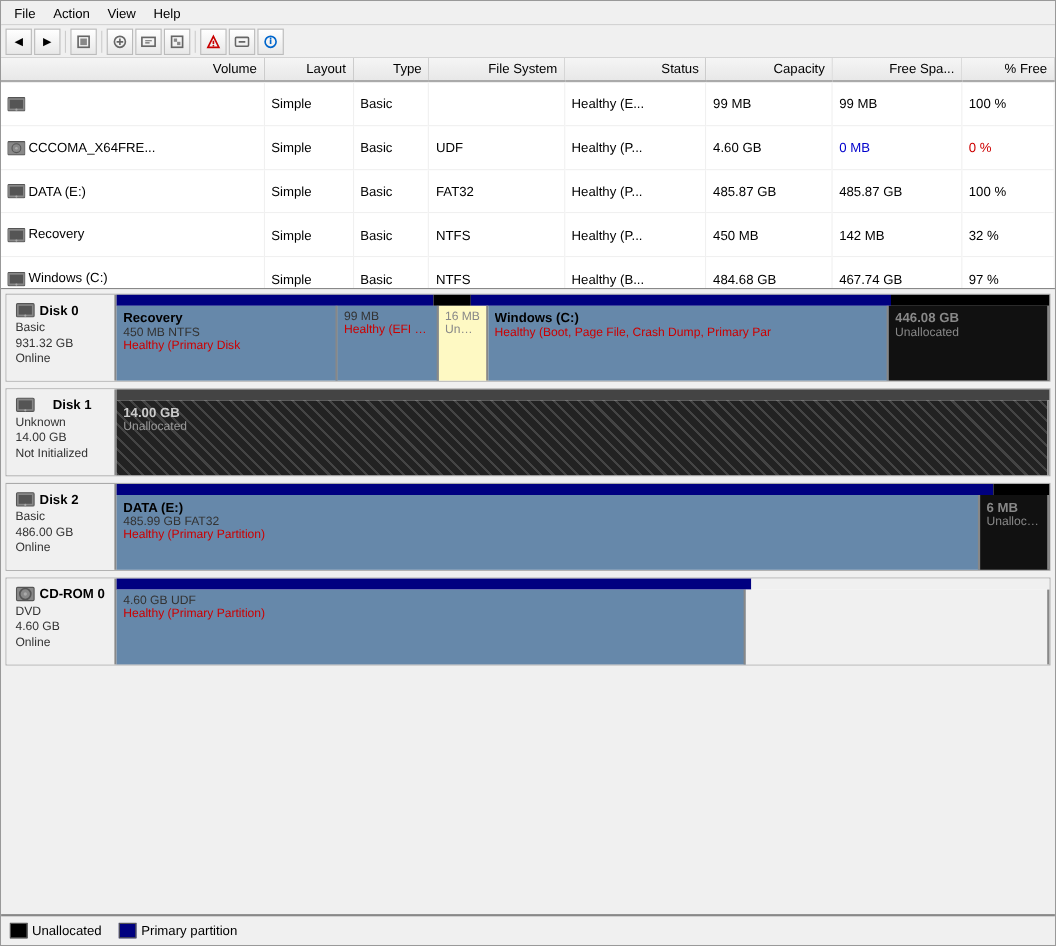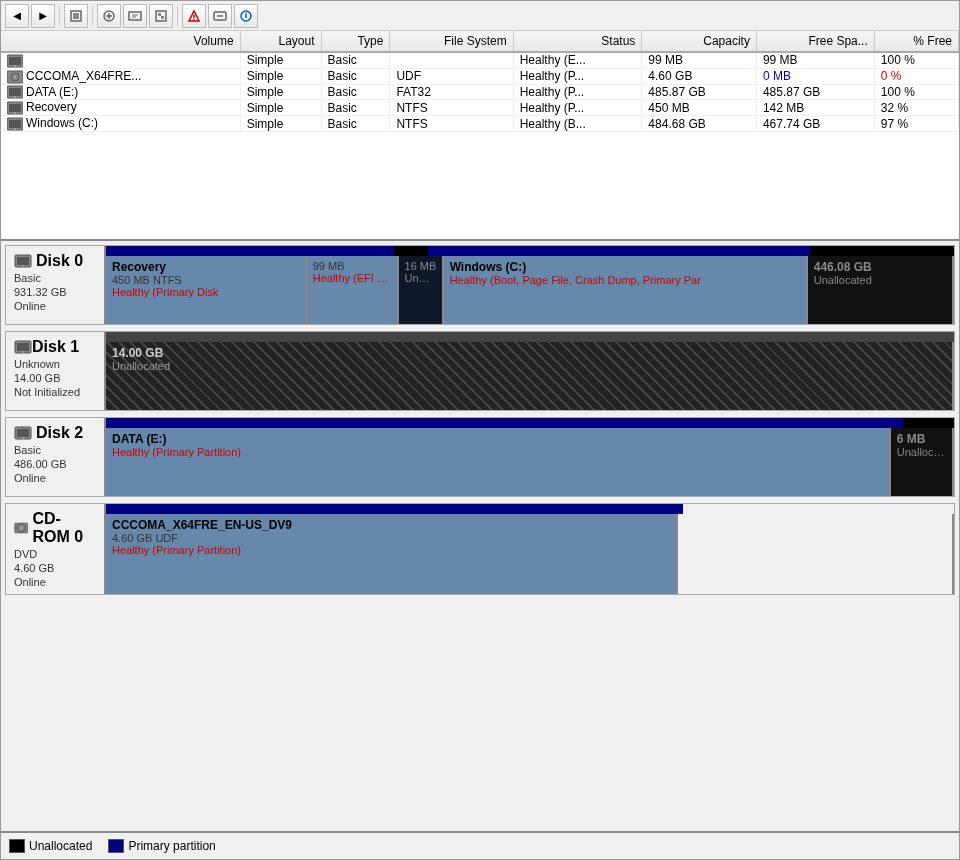--- a/index.html
+++ b/index.html
@@ -22,30 +22,30 @@
     
     .toolbar { background: #f0f0f0; border-bottom: 1px solid #ccc; padding: 2px 4px; display: flex; gap: 2px; height: 30px; align-items: center; }
     .toolbar-btn { width: 24px; height: 24px; background: linear-gradient(to bottom, #fff, #e8e8e8); border: 1px solid #bbb; cursor: pointer; display: flex; align-items: center; justify-content: center; font-size: 10px; }
     .toolbar-sep { width: 1px; height: 20px; background: #ccc; margin: 0 2px; }
     
     
     .table-area { background: white; border-bottom: 2px solid #888; flex: 0 0 auto; height: 210px; overflow: auto; }
     table { width: 100%; border-collapse: collapse; font-size: 12px; }
     thead th { background: linear-gradient(to bottom, #f5f5f5, #e8e8e8); border-right: 1px solid #ccc; border-bottom: 2px solid #aaa; padding: 3px 6px; text-align: right; font-weight: normal; cursor: pointer; white-space: nowrap; position: sticky; top: 0; }
     tbody tr { border-bottom: 1px solid #f0f0f0; }
-    tbody td { padding: 0 6px; border-right: 1px solid #f0f0f0; white-space: nowrap; }
+    tbody td { padding: 12px 6px; border-right: 1px solid #f0f0f0; white-space: nowrap; }
     .text-blue { color: #0000cc; }
     .text-red { color: #cc0000; }
     
     
     .disk-area { flex: 1; background: #f0f0f0; overflow-y: auto; padding: 4px; }
     
     .disk-row { display: flex; align-items: stretch; margin-bottom: 6px; background: white; border: 1px solid #aaa; min-height: 80px; }
     .disk-label { width: 100px; min-width: 100px; background: #f0f0f0; border-right: 2px solid #888; padding: 6px 8px; display: flex; flex-direction: column; justify-content: flex-start; }
-    .disk-label-name { font-weight: bold; font-size: 16px; }
+    .disk-label-name { font-weight: bold; font-size: 12px; }
     .disk-label-info { font-size: 11px; color: #333; margin-top: 2px; }
     
     .disk-content { flex: 1; display: flex; flex-direction: column; }
     .disk-bar-container { height: 10px; display: flex; }
     
     .disk-partitions { flex: 1; display: flex; }
     .partition { border-right: 2px solid #888; padding: 4px 6px; display: flex; flex-direction: column; overflow: hidden; min-width: 0; }
     .partition-name { font-weight: bold; font-size: 12px; white-space: nowrap; overflow: hidden; text-overflow: ellipsis; }
     .partition-size { font-size: 11px; color: #333; white-space: nowrap; }
     .partition-status { font-size: 11px; color: #cc0000; white-space: nowrap; overflow: hidden; text-overflow: ellipsis; }
@@ -62,20 +62,26 @@
     ::-webkit-scrollbar-track { background: #f0f0f0; }
     ::-webkit-scrollbar-thumb { background: #c0c0c0; border: 1px solid #808080; }
     ::-webkit-scrollbar-button { background: #d4d0c8; border: 1px solid #808080; display: block; height: 16px; width: 16px; }
   </style>
 </head>
 <body>
 
 <div class="window">
 
 
+  <div class="menu-bar">
+    <div class="menu-item">File</div>
+    <div class="menu-item">Action</div>
+    <div class="menu-item">View</div>
+    <div class="menu-item">Help</div>
+  </div>
 
   <div class="toolbar">
     <button class="toolbar-btn">◀</button>
     <button class="toolbar-btn">▶</button>
     <div class="toolbar-sep"></div>
     <button class="toolbar-btn">
       <svg width="14" height="14">
           <rect x="2" y="2" width="10" height="10" fill="none" stroke="#666" stroke-width="1.5"></rect>
           <rect x="4" y="4" width="6" height="6" fill="#888"></rect>
         </svg>
@@ -242,41 +248,41 @@
           <div class="partition" style="flex:24;background:#6688aa;">
             <div class="partition-name">Recovery</div>
             <div class="partition-size">450 MB NTFS</div>
             <div class="partition-status">Healthy (Primary Disk</div>
           </div>
           <div class="partition" style="flex:10;background:#6688aa;">
             <div class="partition-name"></div>
             <div class="partition-size">99 MB</div>
             <div class="partition-status">Healthy (EFI Sys</div>
           </div>
-          <div class="partition" style="flex:4;background:#0f172a;color:#888;">
+          <div class="partition" style="flex:4;background:#fef9c3;color:#888;">
             <div class="partition-name" style="color:#888;"></div>
             <div class="partition-size" style="color:#888;">16 MB</div>
             <div class="partition-status" style="color:#888;">Unalloca</div>
           </div>
           <div class="partition" style="flex:45;background:#6688aa;">
             <div class="partition-name">Windows (C:)</div>
             <div class="partition-status">Healthy (Boot, Page File, Crash Dump, Primary Par</div>
           </div>
           <div class="partition" style="flex:17;background:#111;">
             <div class="partition-name" style="color:#888;">446.08 GB</div>
             <div class="partition-size" style="color:#888;"></div>
             <div class="partition-status" style="color:#888;">Unallocated</div>
           </div>
         </div>
       </div>
     </div>
 
     <div class="disk-row">
       <div class="disk-label">
-        <div style="display:flex;align-items:center;gap:0;">
+        <div style="display:flex;align-items:center;gap:16px;">
           <svg width="18" height="16" viewBox="0 0 18 16">
               <rect x="1" y="2" width="16" height="12" rx="1" fill="#888" stroke="#555" stroke-width="1"></rect>
               <rect x="3" y="4" width="12" height="8" fill="#555"></rect>
               <circle cx="9" cy="13" r="1" fill="#aaa"></circle>
             </svg>
           <span class="disk-label-name">Disk 1</span>
         </div>
         <div class="disk-label-info">Unknown</div>
         <div class="disk-label-info">14.00 GB</div>
         <div class="disk-label-info">Not Initialized</div>
@@ -310,20 +316,21 @@
         <div class="disk-label-info">Online</div>
       </div>
       <div class="disk-content">
         <div class="disk-bar-container">
           <div style="background:#000080;flex:94;"></div>
           <div style="background:#000000;flex:6;"></div>
         </div>
         <div class="disk-partitions">
           <div class="partition" style="flex:94;background:#6688aa;">
             <div class="partition-name">DATA (E:)</div>
+            <div class="partition-size">485.99 GB FAT32</div>
             <div class="partition-status">Healthy (Primary Partition)</div>
           </div>
           <div class="partition" style="flex:6;background:#111;">
             <div class="partition-name" style="color:#888;">6 MB</div>
             <div class="partition-size" style="color:#888;"></div>
             <div class="partition-status" style="color:#888;">Unallocated</div>
           </div>
         </div>
       </div>
     </div>
@@ -342,21 +349,20 @@
         <div class="disk-label-info">4.60 GB</div>
         <div class="disk-label-info">Online</div>
       </div>
       <div class="disk-content">
         <div class="disk-bar-container">
           <div style="background:#000080;flex:68;"></div>
           <div style="background:#f0f0f0;flex:32;"></div>
         </div>
         <div class="disk-partitions">
           <div class="partition" style="flex:68;background:#6688aa;">
-            <div class="partition-name">CCCOMA_X64FRE_EN-US_DV9</div>
             <div class="partition-size">4.60 GB UDF</div>
             <div class="partition-status">Healthy (Primary Partition)</div>
           </div>
           <div class="partition" style="flex:32;background:#f0f0f0;">
           </div>
         </div>
       </div>
     </div>
 
   </div>

